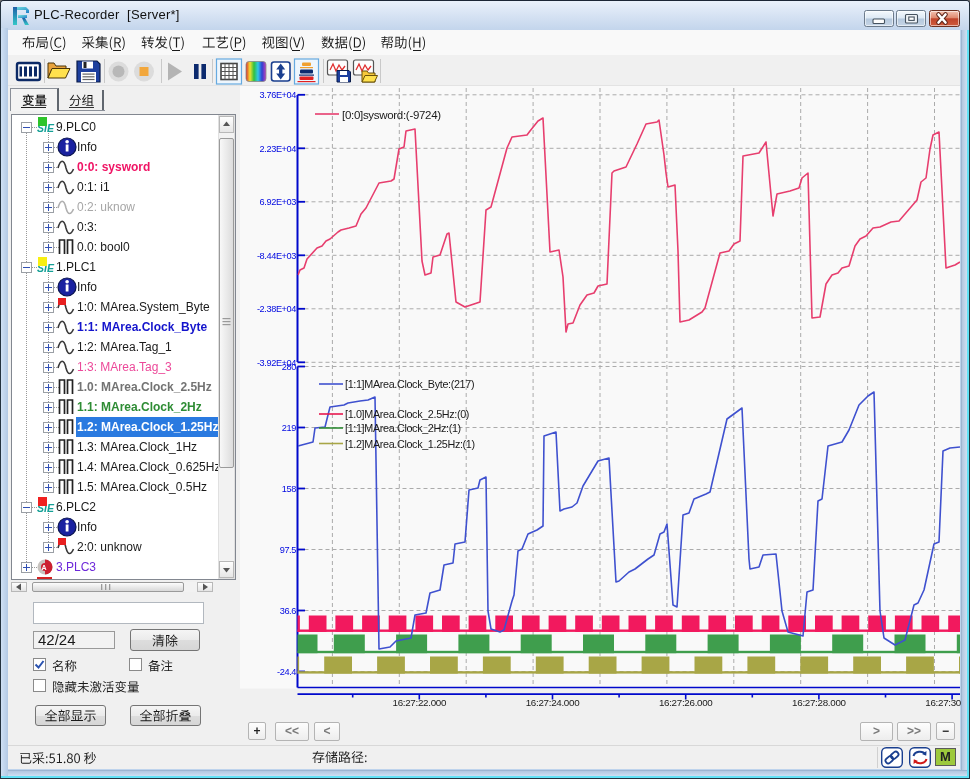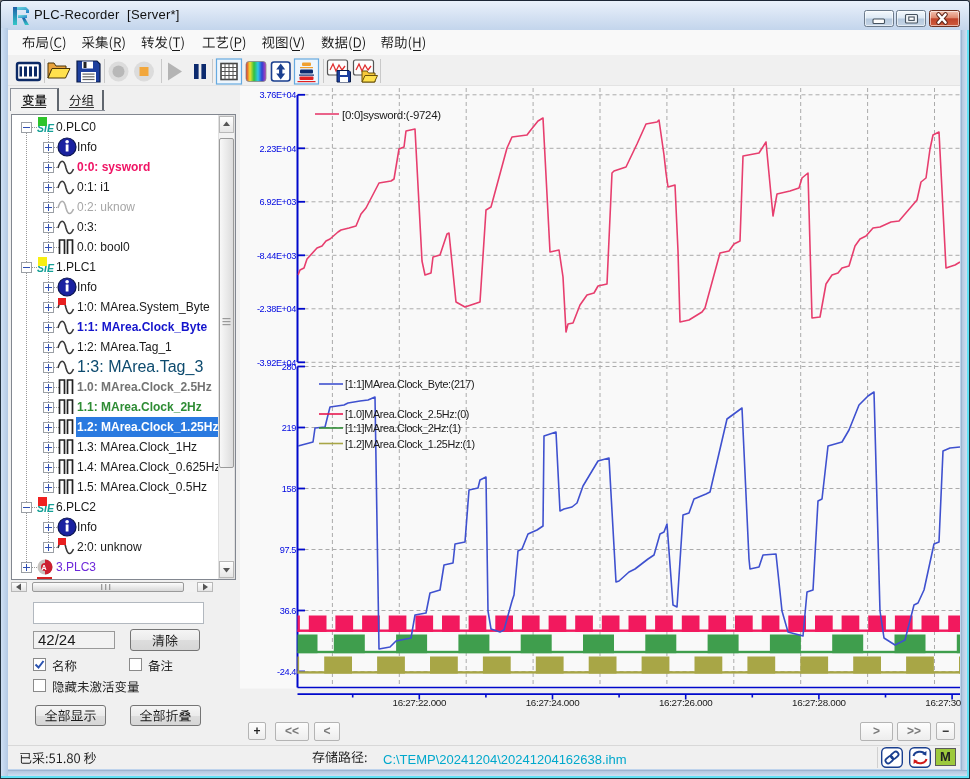--- a/index.html
+++ b/index.html
@@ -272,21 +272,21 @@
       <path d="M362,82 L365,75.5 L377.5,75.5 L374.5,82 Z" fill="#ffe14d" stroke="#6a5208" stroke-width="1"></path>
     </svg>
     <div style="position:absolute;left:11px;top:114px;width:225px;height:466px;background:#fff;border:1px solid #828790;box-sizing:border-box;overflow:hidden;z-index:30">
       <div style="position:absolute;left:14px;top:12px;width:1px;height:440px;background-image:repeating-linear-gradient(180deg,#999 0,#999 1px,transparent 1px,transparent 2px)"></div>
       <div style="position:absolute;left:36px;top:12px;width:1px;height:120px;background-image:repeating-linear-gradient(180deg,#999 0,#999 1px,transparent 1px,transparent 2px)"></div>
       <div style="position:absolute;left:36px;top:152px;width:1px;height:220px;background-image:repeating-linear-gradient(180deg,#999 0,#999 1px,transparent 1px,transparent 2px)"></div>
       <div style="position:absolute;left:36px;top:392px;width:1px;height:40px;background-image:repeating-linear-gradient(180deg,#999 0,#999 1px,transparent 1px,transparent 2px)"></div>
       <div style="position:absolute;left:20px;top:12px;width:5px;height:1px;background-image:repeating-linear-gradient(90deg,#999 0,#999 1px,transparent 1px,transparent 2px)"></div>
       <div style="position:absolute;left:9px;top:6.5px;width:11px;height:11px;background:#fff;border:1px solid #9a9fa5;box-sizing:border-box"></div>
       <div style="position:absolute;left:11px;top:11.5px;width:7px;height:1.4px;background:#3050b4"></div>
-      <div style="position:absolute;left:44px;top:2px;height:20px;line-height:20px;font-size:12px;color:#1a1a1a;font-weight:normal;white-space:nowrap">0.PLC0</div>
+      <div style="position:absolute;left:44px;top:2px;height:20px;line-height:20px;font-size:12px;color:#1a1a1a;font-weight:normal;white-space:nowrap">9.PLC0</div>
       <div style="position:absolute;left:42px;top:32px;width:5px;height:1px;background-image:repeating-linear-gradient(90deg,#999 0,#999 1px,transparent 1px,transparent 2px)"></div>
       <div style="position:absolute;left:31px;top:26.5px;width:11px;height:11px;background:#fff;border:1px solid #9a9fa5;box-sizing:border-box"></div>
       <div style="position:absolute;left:33px;top:31.5px;width:7px;height:1.4px;background:#3050b4"></div>
       <div style="position:absolute;left:35.8px;top:28.7px;width:1.4px;height:7px;background:#3050b4"></div>
       <div style="position:absolute;left:65px;top:22px;height:20px;line-height:20px;font-size:12px;color:#1a1a1a;font-weight:normal;white-space:nowrap">Info</div>
       <div style="position:absolute;left:42px;top:52px;width:5px;height:1px;background-image:repeating-linear-gradient(90deg,#999 0,#999 1px,transparent 1px,transparent 2px)"></div>
       <div style="position:absolute;left:31px;top:46.5px;width:11px;height:11px;background:#fff;border:1px solid #9a9fa5;box-sizing:border-box"></div>
       <div style="position:absolute;left:33px;top:51.5px;width:7px;height:1.4px;background:#3050b4"></div>
       <div style="position:absolute;left:35.8px;top:48.7px;width:1.4px;height:7px;background:#3050b4"></div>
       <div style="position:absolute;left:65px;top:42px;height:20px;line-height:20px;font-size:12px;color:#f01465;font-weight:bold;white-space:nowrap">0:0: sysword</div>
@@ -331,21 +331,21 @@
       <div style="position:absolute;left:65px;top:202px;height:20px;line-height:20px;font-size:12px;color:#1414cc;font-weight:bold;white-space:nowrap">1:1: MArea.Clock_Byte</div>
       <div style="position:absolute;left:42px;top:232px;width:5px;height:1px;background-image:repeating-linear-gradient(90deg,#999 0,#999 1px,transparent 1px,transparent 2px)"></div>
       <div style="position:absolute;left:31px;top:226.5px;width:11px;height:11px;background:#fff;border:1px solid #9a9fa5;box-sizing:border-box"></div>
       <div style="position:absolute;left:33px;top:231.5px;width:7px;height:1.4px;background:#3050b4"></div>
       <div style="position:absolute;left:35.8px;top:228.7px;width:1.4px;height:7px;background:#3050b4"></div>
       <div style="position:absolute;left:65px;top:222px;height:20px;line-height:20px;font-size:12px;color:#1a1a1a;font-weight:normal;white-space:nowrap">1:2: MArea.Tag_1</div>
       <div style="position:absolute;left:42px;top:252px;width:5px;height:1px;background-image:repeating-linear-gradient(90deg,#999 0,#999 1px,transparent 1px,transparent 2px)"></div>
       <div style="position:absolute;left:31px;top:246.5px;width:11px;height:11px;background:#fff;border:1px solid #9a9fa5;box-sizing:border-box"></div>
       <div style="position:absolute;left:33px;top:251.5px;width:7px;height:1.4px;background:#3050b4"></div>
       <div style="position:absolute;left:35.8px;top:248.7px;width:1.4px;height:7px;background:#3050b4"></div>
-      <div style="position:absolute;left:65px;top:242px;height:20px;line-height:20px;font-size:16px;color:#0c4a6e;font-weight:normal;white-space:nowrap">1:3: MArea.Tag_3</div>
+      <div style="position:absolute;left:65px;top:242px;height:20px;line-height:20px;font-size:12px;color:#ec4899;font-weight:normal;white-space:nowrap">1:3: MArea.Tag_3</div>
       <div style="position:absolute;left:42px;top:272px;width:5px;height:1px;background-image:repeating-linear-gradient(90deg,#999 0,#999 1px,transparent 1px,transparent 2px)"></div>
       <div style="position:absolute;left:31px;top:266.5px;width:11px;height:11px;background:#fff;border:1px solid #9a9fa5;box-sizing:border-box"></div>
       <div style="position:absolute;left:33px;top:271.5px;width:7px;height:1.4px;background:#3050b4"></div>
       <div style="position:absolute;left:35.8px;top:268.7px;width:1.4px;height:7px;background:#3050b4"></div>
       <div style="position:absolute;left:65px;top:262px;height:20px;line-height:20px;font-size:12px;color:#737373;font-weight:bold;white-space:nowrap">1.0: MArea.Clock_2.5Hz</div>
       <div style="position:absolute;left:42px;top:292px;width:5px;height:1px;background-image:repeating-linear-gradient(90deg,#999 0,#999 1px,transparent 1px,transparent 2px)"></div>
       <div style="position:absolute;left:31px;top:286.5px;width:11px;height:11px;background:#fff;border:1px solid #9a9fa5;box-sizing:border-box"></div>
       <div style="position:absolute;left:33px;top:291.5px;width:7px;height:1.4px;background:#3050b4"></div>
       <div style="position:absolute;left:35.8px;top:288.7px;width:1.4px;height:7px;background:#3050b4"></div>
       <div style="position:absolute;left:65px;top:282px;height:20px;line-height:20px;font-size:12px;color:#2e8c34;font-weight:bold;white-space:nowrap">1.1: MArea.Clock_2Hz</div>
@@ -478,21 +478,20 @@
     <div style="position:absolute;left:33px;top:679px;width:13px;height:13px;background:#fff;border:1px solid #8a8a8a;box-sizing:border-box"></div>
     <div style="position:absolute;left:35px;top:705px;width:71px;height:21px;background:linear-gradient(180deg,#f5f5f5 0%,#ebebeb 50%,#dddddd 52%,#d6d6d6 100%);border:1px solid #757575;border-radius:3px;box-sizing:border-box"></div>
     <div style="position:absolute;left:130px;top:705px;width:71px;height:21px;background:linear-gradient(180deg,#f5f5f5 0%,#ebebeb 50%,#dddddd 52%,#d6d6d6 100%);border:1px solid #757575;border-radius:3px;box-sizing:border-box"></div>
     <div style="position:absolute;left:248px;top:722px;width:18px;height:18px;background:linear-gradient(180deg,#fdfdfd,#ededed);border:1px solid #b4b4b4;border-radius:2px;box-sizing:border-box;text-align:center;line-height:16px;font-size:12px;color:#7a7a7a;font-weight:bold"><span style="color:#222">+</span></div>
     <div style="position:absolute;left:275px;top:722px;width:34px;height:19px;background:linear-gradient(180deg,#fdfdfd,#ededed);border:1px solid #b4b4b4;border-radius:2px;box-sizing:border-box;text-align:center;line-height:17px;font-size:12px;color:#7a7a7a;font-weight:bold">&lt;&lt;</div>
     <div style="position:absolute;left:314px;top:722px;width:26px;height:19px;background:linear-gradient(180deg,#fdfdfd,#ededed);border:1px solid #b4b4b4;border-radius:2px;box-sizing:border-box;text-align:center;line-height:17px;font-size:12px;color:#7a7a7a;font-weight:bold">&lt;</div>
     <div style="position:absolute;left:860px;top:722px;width:33px;height:19px;background:linear-gradient(180deg,#fdfdfd,#ededed);border:1px solid #b4b4b4;border-radius:2px;box-sizing:border-box;text-align:center;line-height:17px;font-size:12px;color:#7a7a7a;font-weight:bold">&gt;</div>
     <div style="position:absolute;left:897px;top:722px;width:34px;height:19px;background:linear-gradient(180deg,#fdfdfd,#ededed);border:1px solid #b4b4b4;border-radius:2px;box-sizing:border-box;text-align:center;line-height:17px;font-size:12px;color:#7a7a7a;font-weight:bold">&gt;&gt;</div>
     <div style="position:absolute;left:936px;top:722px;width:19px;height:18px;background:linear-gradient(180deg,#fdfdfd,#ededed);border:1px solid #b4b4b4;border-radius:2px;box-sizing:border-box;text-align:center;line-height:16px;font-size:12px;color:#7a7a7a;font-weight:bold"><span style="color:#222">−</span></div>
     <div style="position:absolute;left:8px;top:745px;width:952px;height:1px;background:#d8d8d8"></div>
-    <div style="position:absolute;left:383px;top:752px;font-size:13px;color:#00a8cc;z-index:51">C:\TEMP\20241204\20241204162638.ihm</div>
     <div style="position:absolute;left:877px;top:747px;width:1px;height:21px;background:#d0d0d0"></div>
     <svg style="position:absolute;left:881px;top:747px" width="22" height="21" viewBox="0 0 22 21">
 <rect x="0.7" y="0.7" width="20.6" height="19.6" rx="4.5" fill="#fff" stroke="#1a3f8f" stroke-width="1.4"></rect>
 <g transform="rotate(-40 11 10.5)">
         <rect x="3.5" y="7.8" width="8" height="5.4" rx="2.4" fill="none" stroke="#1a3f8f" stroke-width="1.8"></rect>
 <rect x="10.5" y="7.8" width="8" height="5.4" rx="2.4" fill="none" stroke="#1a3f8f" stroke-width="1.8"></rect>
       </g>
 </svg>
     <svg style="position:absolute;left:909px;top:747px" width="22" height="21" viewBox="0 0 22 21">
 <rect x="0.7" y="0.7" width="20.6" height="19.6" rx="4.5" fill="#fff" stroke="#1a3f8f" stroke-width="1.4"></rect>

